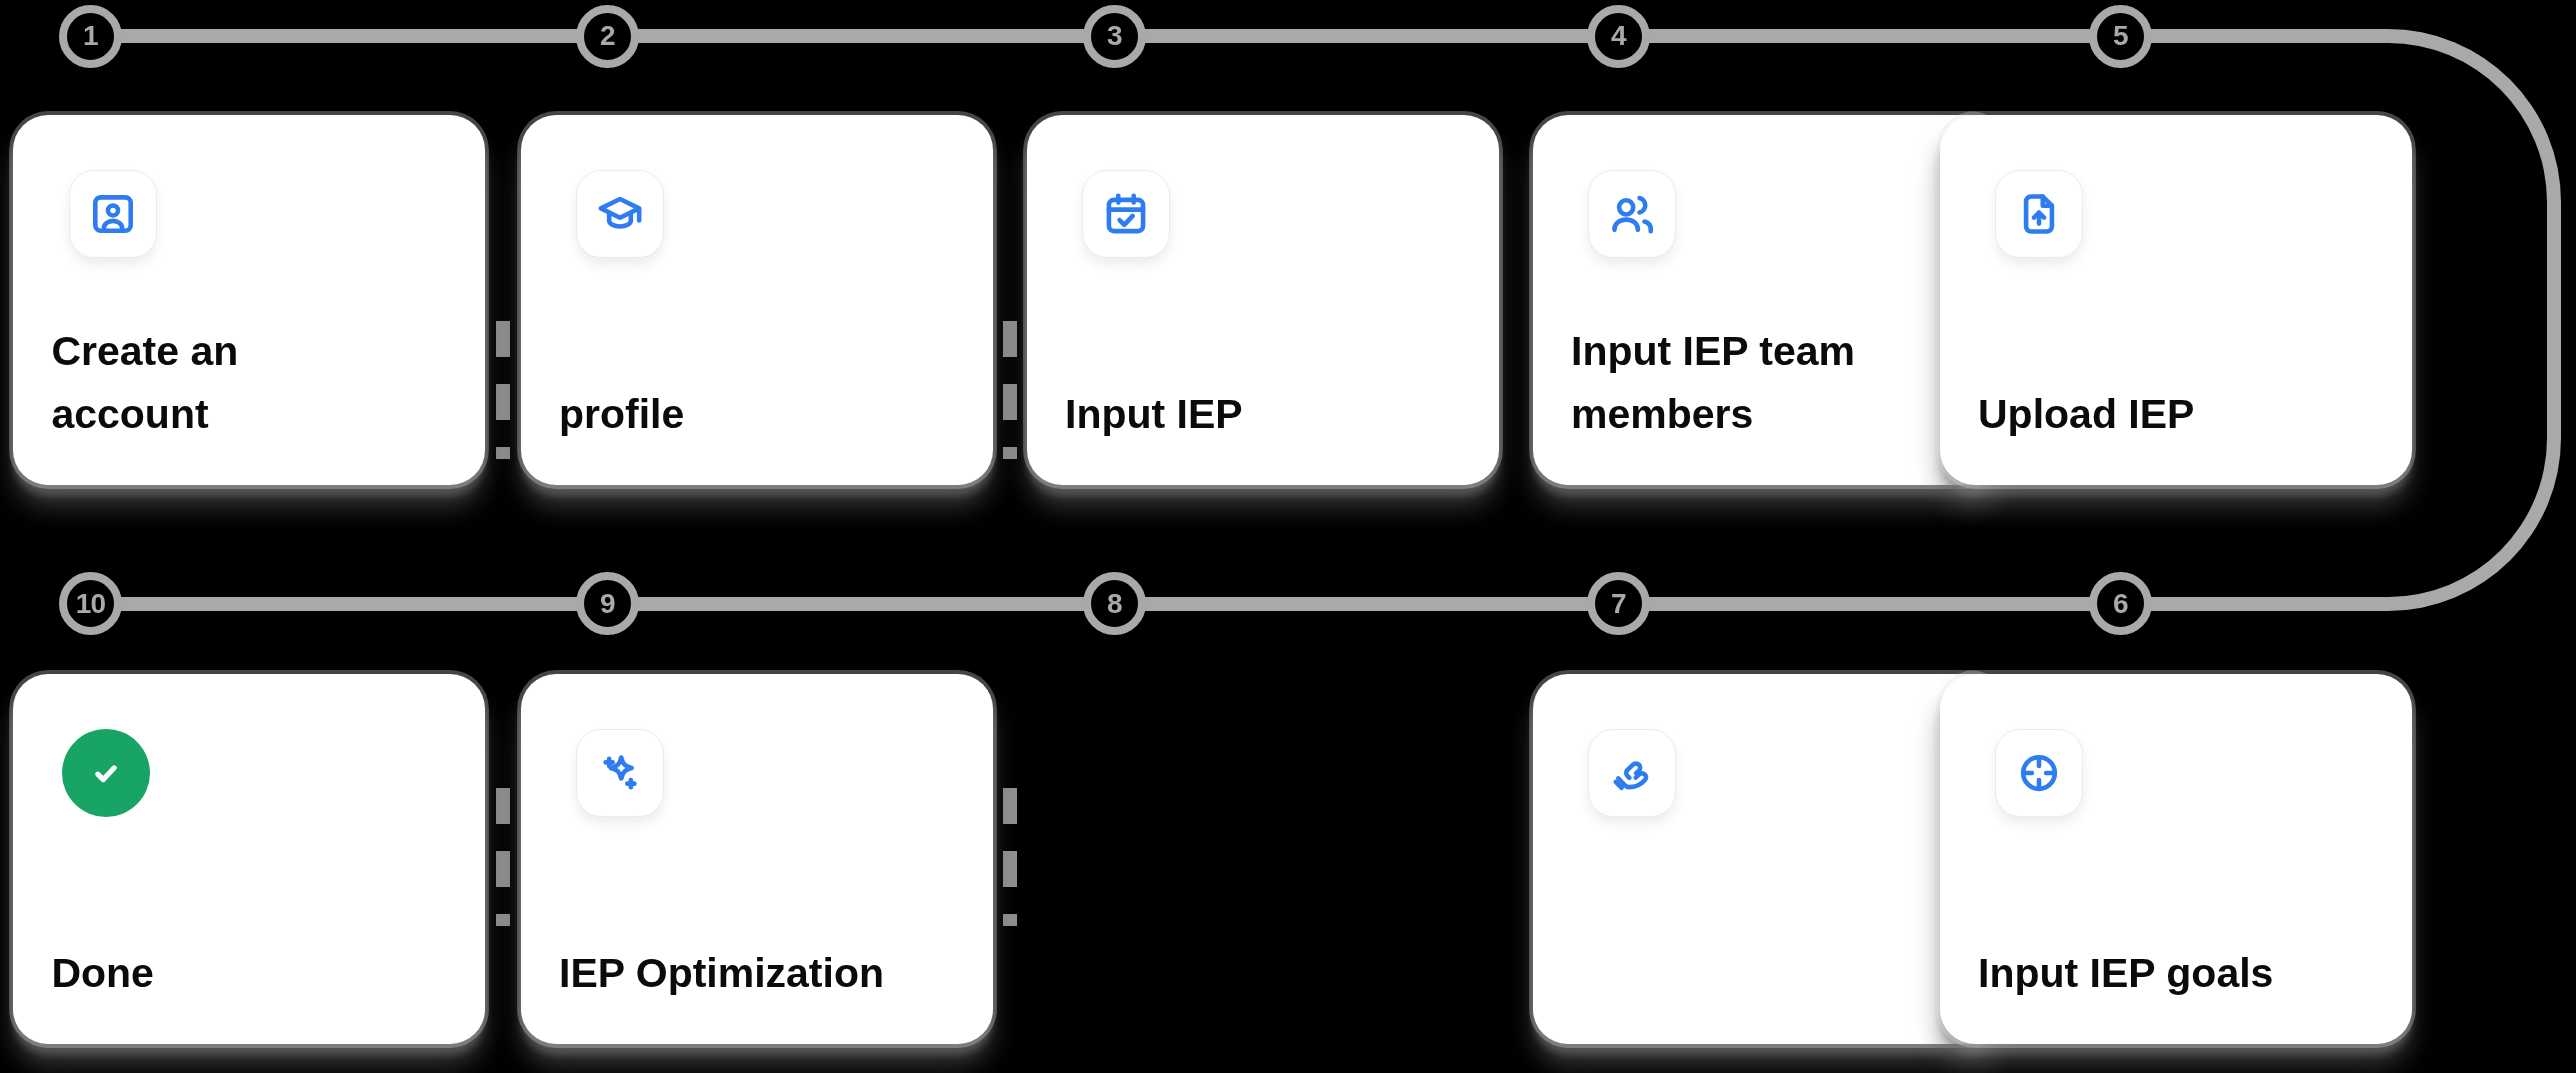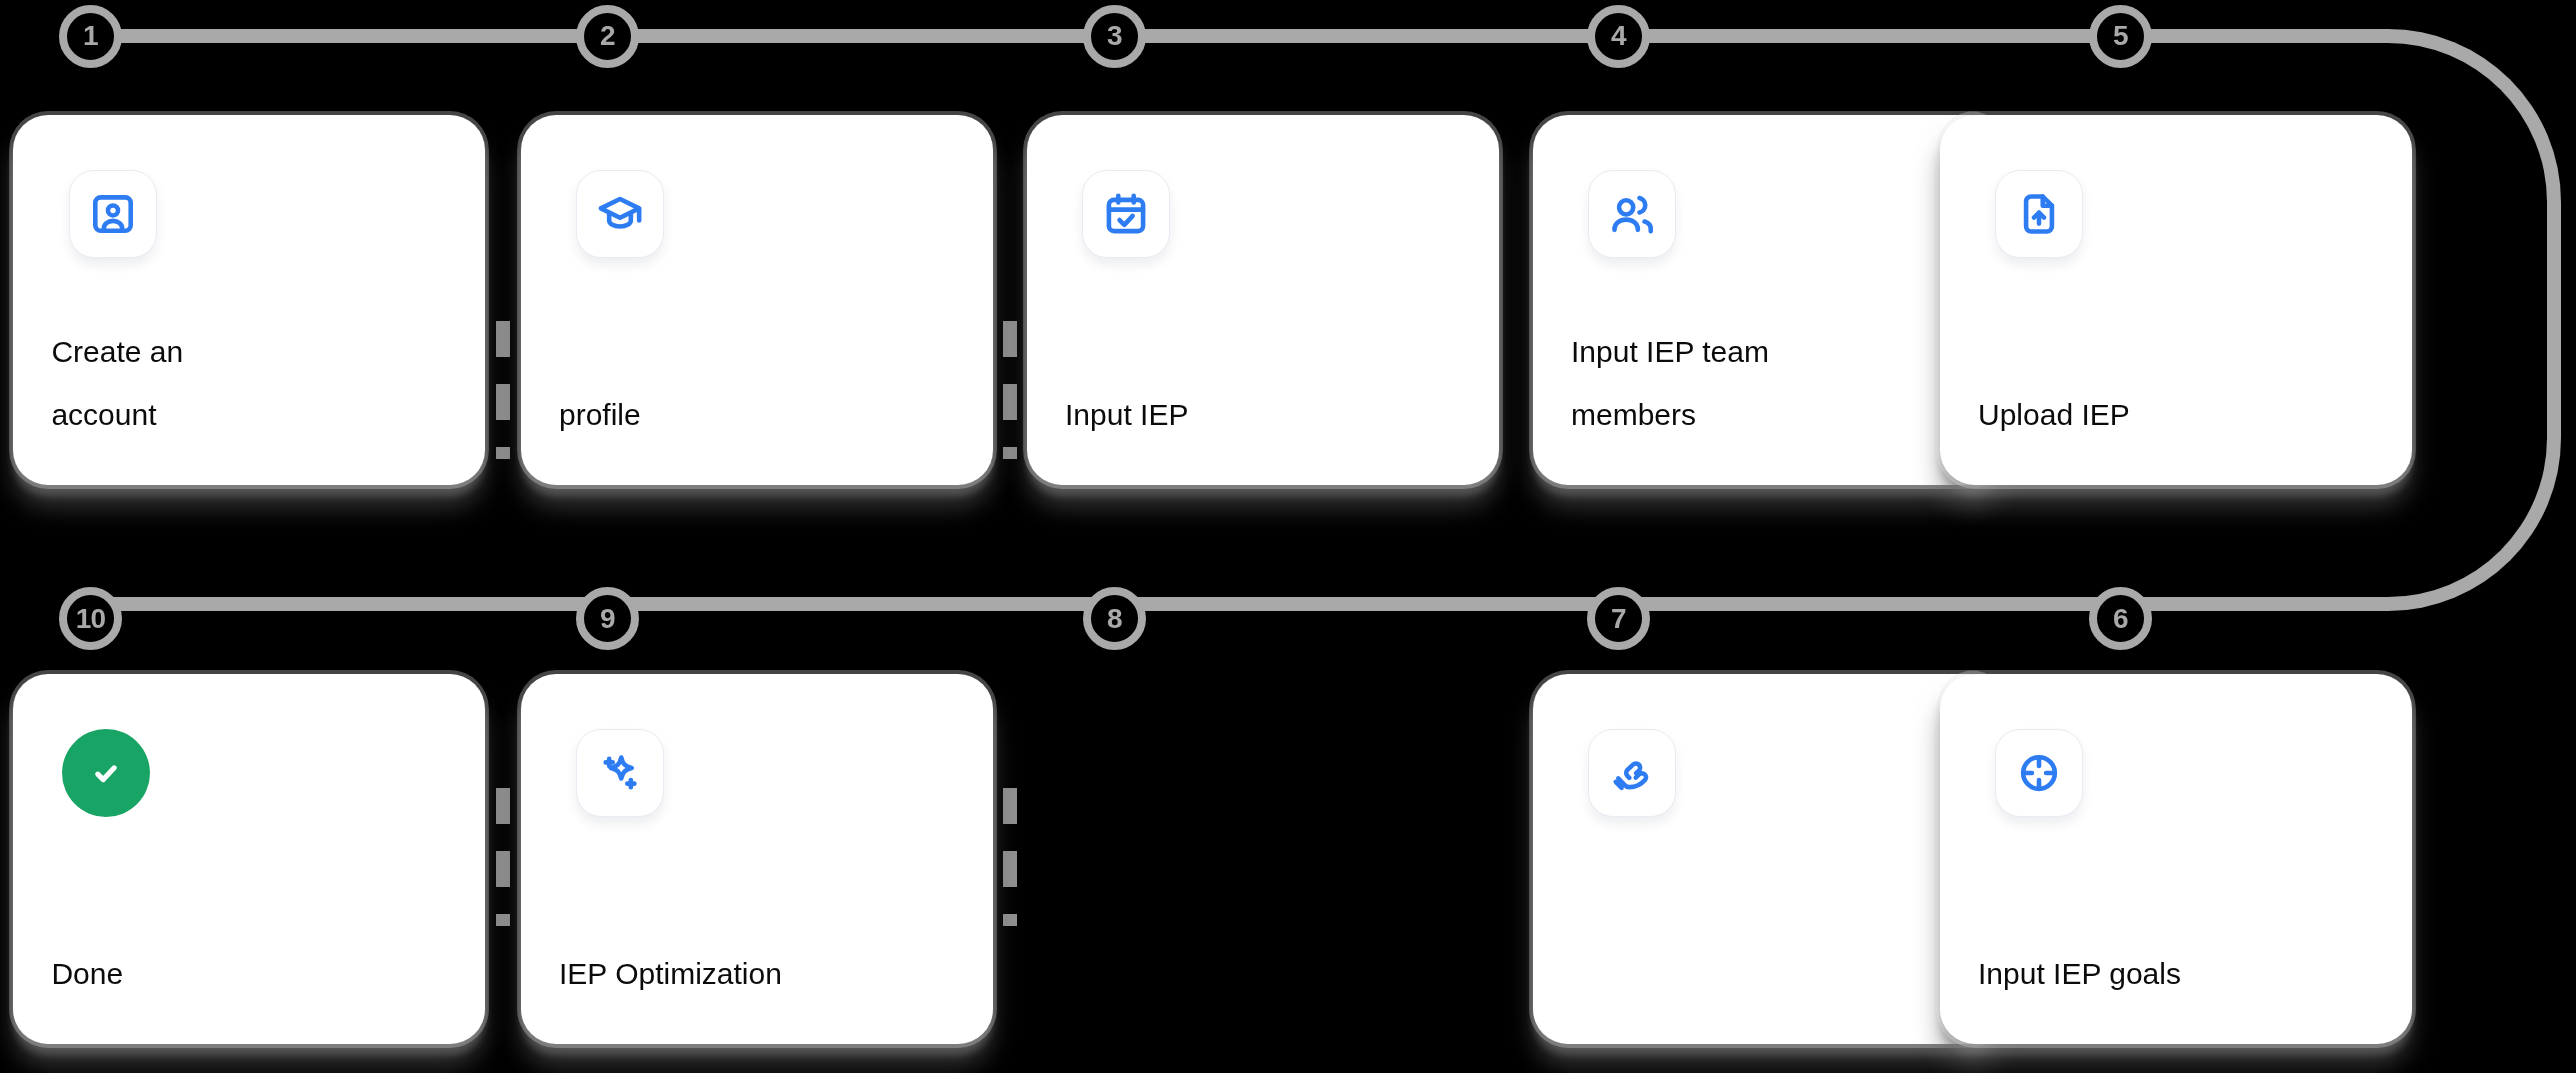--- a/index.html
+++ b/index.html
@@ -23,21 +23,21 @@
   .stub.s2{left:1003px;top:321px}
   .stub.s3{left:496px;top:788px}
   .stub.s4{left:1003px;top:788px}
   
   .badge{
     position:absolute;width:63px;height:63px;box-sizing:border-box;z-index:3;
     border:8.6px solid var(--line,#a9a9a9);border-radius:50%;background:#000;
     display:flex;align-items:center;justify-content:center;
     color:var(--line,#a9a9a9);font-weight:700;font-size:28px;letter-spacing:-0.8px;
   }
-  .badge.r1{top:4.7px}.badge.r2{top:587px}
+  .badge.r1{top:4.7px}.badge.r2{top:572px}
   .badge.b1{left:59px}.badge.b2{left:576px}.badge.b3{left:1083px}.badge.b4{left:1587px}.badge.b5{left:2089px}
   
   .card{
     position:absolute;width:472px;height:370px;box-sizing:border-box;z-index:2;
     background:#fff;border-radius:35px;
     padding:55px 39px 39px 38px;
     display:flex;flex-direction:column;justify-content:space-between;
     box-shadow:0 0 0 3.9px rgba(230,230,230,.30),0 11px 7.9px rgba(125,125,125,.45),0 22px 25px rgba(95,95,95,.55);
     cursor:pointer;
   }
@@ -48,21 +48,21 @@
     background:#fff;border:1.6px solid #e9ebf2;border-radius:25px;
     display:flex;align-items:center;justify-content:center;
     box-shadow:0 6.3px 11px rgba(25,35,65,.08);
   }
   .icon-box svg{width:50px;height:50px;stroke:var(--accent,#2E7CF2);fill:none;stroke-width:2.2;stroke-linecap:round;stroke-linejoin:round;}
   .icon-box.done{
     background:var(--green,#18A464);border:none;border-radius:50%;box-shadow:none;margin-left:11px;
   }
   .icon-box.done svg{stroke:#fff;stroke-width:2.8;width:44px;height:44px;}
   .label{
-    color:var(--ink,#0b0b0d);font-size:30px;line-height:63px;font-weight:400;letter-spacing:0;
+    color:var(--ink,#0b0b0d);font-size:41px;line-height:63px;font-weight:700;letter-spacing:0;
   }
   .label .ln{display:block;}
 </style>
 </head>
 <body>
 
 <div class="stage">
 
   <div class="connector"></div>
   <div class="stub s1"></div>

